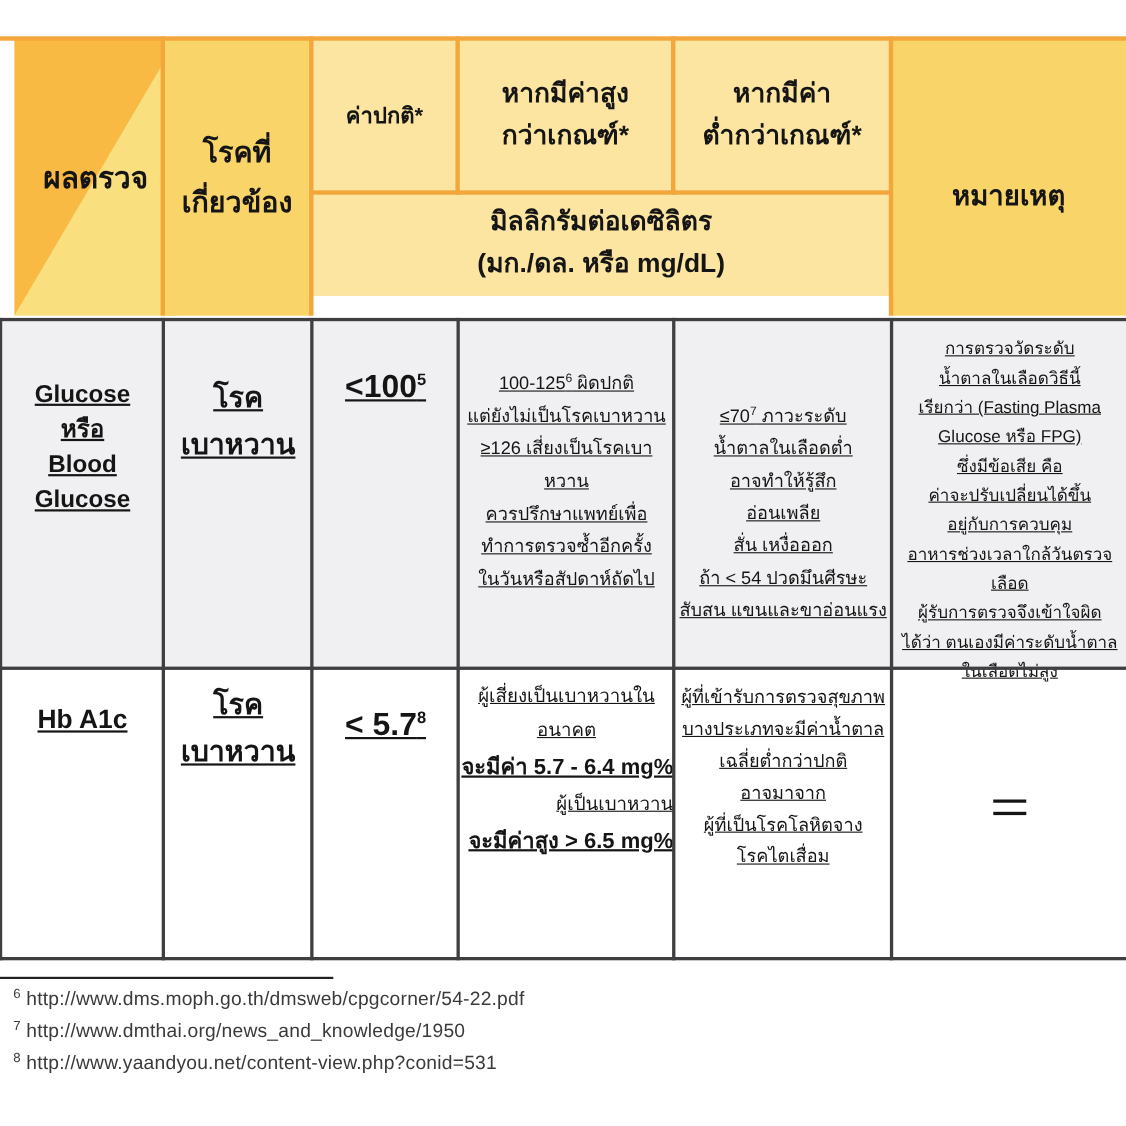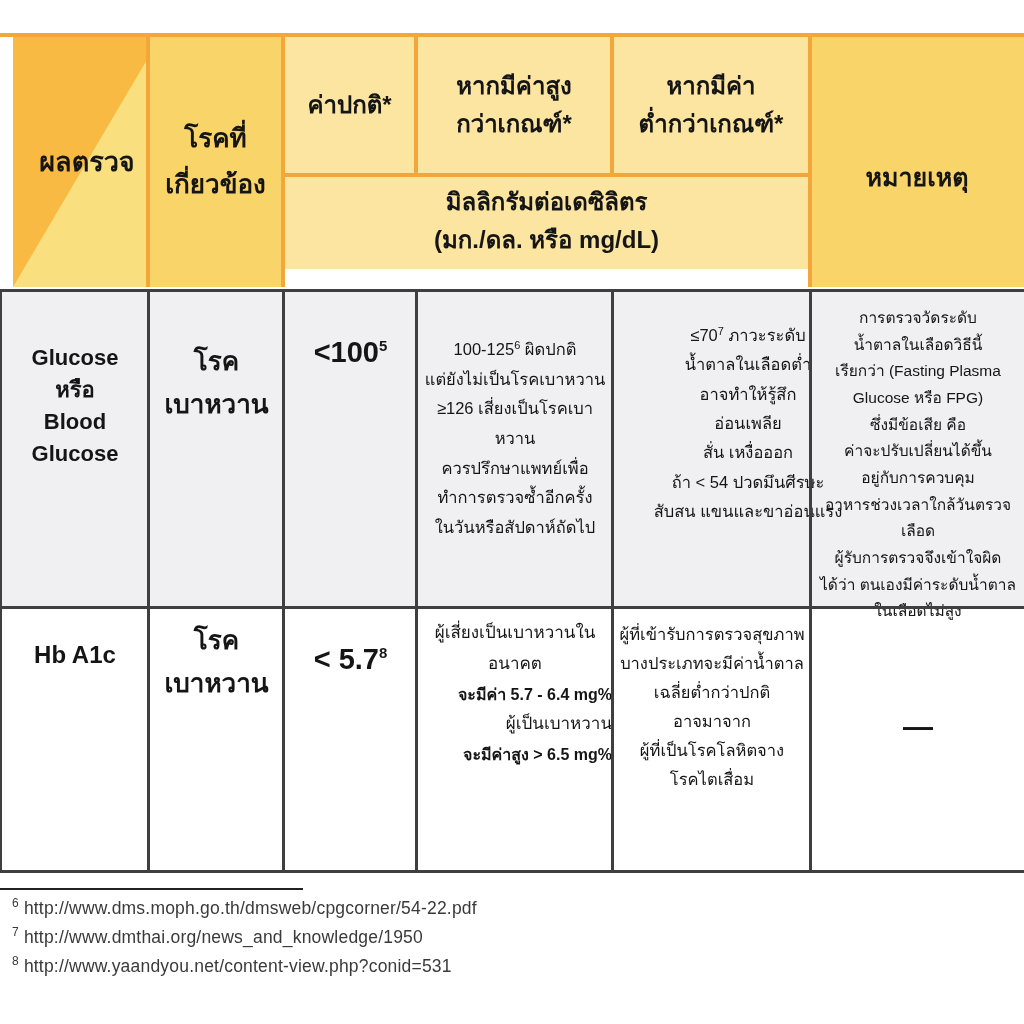--- a/index.html
+++ b/index.html
@@ -12,46 +12,46 @@
   
   .hcell{
     position:absolute;display:flex;flex-direction:column;align-items:center;
     justify-content:center;text-align:center;font-weight:bold;color:#151515;
   }
   .h-test{left:0;top:36px;width:148px;height:251px;background:#FADF7F;font-size:27px;margin-left:13px;}
   .h-test .tri{position:absolute;left:0;top:0;width:100%;height:100%;
     background:#F8BA43;clip-path:polygon(0 0,100% 0,0 100%);}
   .h-test .lbl{position:relative;z-index:2;}
   .h-disease{left:148px;top:36px;width:135px;height:251px;background:#F9D468;font-size:26px;line-height:1.75;}
-  .h-normal{left:283px;top:36px;width:133px;height:137px;background:#FBE5A0;font-size:24px;}
+  .h-normal{left:283px;top:36px;width:133px;height:137px;background:#FBE5A0;font-size:20px;}
   .h-high{left:416px;top:36px;width:196px;height:137px;background:#FBE5A0;font-size:24px;line-height:1.55;}
   .h-low{left:612px;top:36px;width:198px;height:137px;background:#FBE5A0;font-size:24px;line-height:1.55;}
   .h-unit{left:283px;top:173px;width:527px;height:96px;background:#FBE5A0;font-size:24px;line-height:1.6;}
   .h-notes{left:810px;top:36px;width:214px;height:251px;background:#F9D468;font-size:25px;padding-top:30px;box-sizing:border-box;}
   .oline{position:absolute;background:#F3A73B;}
   
   .rowbg{position:absolute;left:0;width:1024px;}
   .row1{top:292px;height:314px;background:#F0F0F2;}
   .row2{top:609px;height:261px;background:#ffffff;}
   .bline{position:absolute;background:#3F3F41;}
   .cell{
     position:absolute;display:flex;flex-direction:column;align-items:center;
-    text-align:center;box-sizing:border-box;color:#151515;
+    text-align:center;box-sizing:border-box;color:#151515;text-decoration:underline;
   }
   .c-test1{left:2px;top:292px;width:146px;padding-top:50px;font-weight:bold;font-size:22px;line-height:1.45;}
   .c-dis1{left:150px;top:292px;width:133px;padding-top:48px;font-weight:bold;font-size:26px;line-height:1.65;}
   .c-norm1{left:285px;top:292px;width:131px;padding-top:44px;font-weight:bold;font-size:29px;justify-content:flex-end;}
   .c-high1{left:418px;top:288px;width:194px;padding-top:47px;font-size:16.5px;line-height:1.8;}
-  .c-low1{left:650px;top:292px;width:196px;padding-top:29px;font-size:16.5px;line-height:1.78;}
+  .c-low1{left:614px;top:292px;width:196px;padding-top:73px;font-size:16.5px;line-height:1.78;}
   .c-note1{left:812px;top:292px;width:212px;padding-top:13px;font-size:15.5px;line-height:1.72;}
   .c-test2{left:2px;top:609px;width:146px;padding-top:32px;font-weight:bold;font-size:24px;}
   .c-dis2{left:150px;top:609px;width:133px;padding-top:10px;font-weight:bold;font-size:26px;line-height:1.65;}
   .c-norm2{left:285px;top:609px;width:131px;padding-top:34px;font-weight:bold;font-size:29px;}
   .c-high2{left:418px;top:609px;width:194px;padding-top:9px;font-size:17px;line-height:1.82;align-items:flex-end;}
-  .c-high2 .bold{font-weight:bold;font-size:16px;}
+  .c-high2 .bold{font-weight:bold;font-size:20px;}
   .c-low2{left:614px;top:609px;width:196px;padding-top:11px;font-size:16.5px;line-height:1.76;}
   .c-note2{left:812px;top:609px;width:212px;height:261px;justify-content:center;
     font-weight:bold;font-size:30px;padding-bottom:25px;}
   .sup{font-size:15px;vertical-align:super;line-height:0;font-weight:bold;}
   .isup{font-size:11px;vertical-align:super;line-height:0;}
   
   .fsep{position:absolute;left:0;top:888px;width:303px;height:2px;background:#222;}
   .fnotes{position:absolute;left:12px;top:894px;font-size:17.5px;color:#3a3a3a;letter-spacing:0.2px;}
   .fnote{height:29px;line-height:29px;white-space:nowrap;}
   .fsup{font-size:12px;vertical-align:super;line-height:0;margin-right:5px;color:#3a3a3a;}

